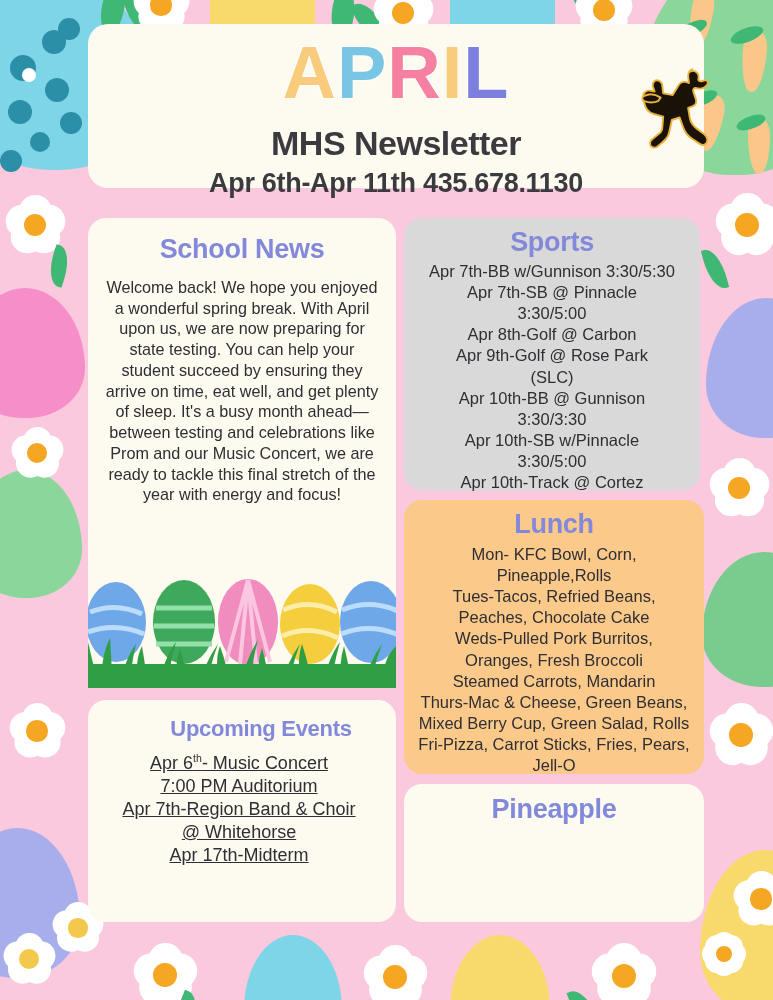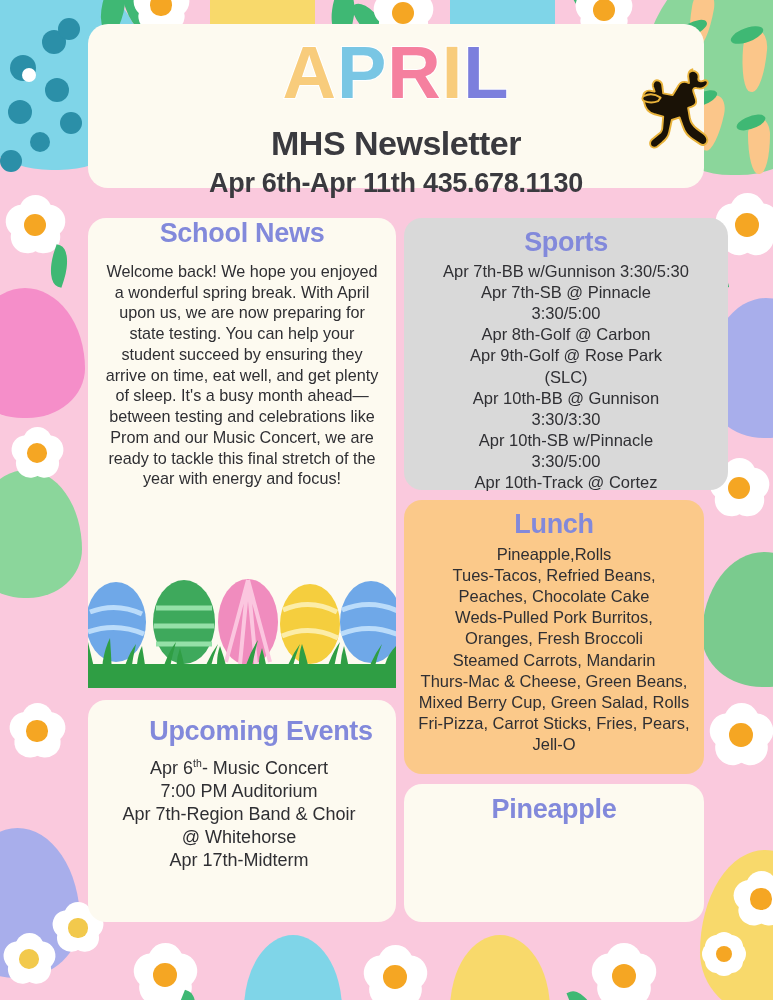--- a/index.html
+++ b/index.html
@@ -51,39 +51,39 @@
       text-align:center; font-size:34px; font-weight:bold; color:#3A3A3F;
       letter-spacing:-0.5px; }
   #header-dates { position:absolute; left:0; right:0; top:144px;
       text-align:center; font-size:27px; font-weight:bold; color:#3A3A3F;
       letter-spacing:-0.3px; }
   #horse-logo { position:absolute; left:552px; top:42px; width:86px; height:96px; }
 
   
   #school-news-card { left:88px; top:218px; width:308px; height:470px;
      border-radius:18px 18px 0 0; overflow:hidden; }
-  #school-news-card .sec-title { font-size:27px; margin-top:0; }
+  #school-news-card .sec-title { font-size:27px; margin-top:16px; }
   #school-news-body { font-size:16.2px; padding:12px 17px 0 17px; }
   #eggs-art { position:absolute; left:0; bottom:0; width:308px; height:128px; }
   .scallop-bottom { position:absolute; left:88px; top:688px; width:308px; height:12px; }
 
   
-  #sports-card { left:404px; top:218px; width:324px; height:272px; }
+  #sports-card { left:404px; top:218px; width:296px; height:272px; }
   #sports-card .sec-title { font-size:27px; margin-top:9px; }
   #sports-list { font-size:16.5px; padding:3px 8px 0 8px; }
 
   
   #lunch-card { left:404px; top:500px; width:300px; height:274px; }
   #lunch-card .sec-title { font-size:27px; margin-top:9px; }
   #lunch-list { font-size:16.5px; padding:4px 10px 0 10px; }
 
   
   #events-card { left:88px; top:700px; width:308px; height:222px; }
-  #events-card .sec-title { font-size:27px; margin-top:16px;margin-left:38px; }
-  #events-list { font-size:18px; padding:10px 10px 0 4px; }
+  #events-card .sec-title { font-size:22px; margin-top:16px;margin-left:38px; }
+  #events-list { font-size:18px; padding:10px 10px 0 4px;text-decoration:underline; }
   #events-list sup { font-size:10.5px; vertical-align:super; }
 
   
   #attendance-card { left:404px; top:784px; width:300px; height:138px; }
   #attendance-card .sec-title { font-size:27px; margin-top:10px; }
   #attendance-grid { display:grid; grid-template-columns:1fr 1fr;
       row-gap:4px; padding:12px 24px 0 30px; font-size:15.5px;
       color:#2F2F33; }
   .att-cell { text-align:left; }
 </style>
@@ -344,20 +344,21 @@
       <div>3:30/3:30</div>
       <div>Apr 10th-SB w/Pinnacle</div>
       <div>3:30/5:00</div>
       <div>Apr 10th-Track @ Cortez</div>
     </div>
 </div>
 
 <div id="lunch-card" class="card peach">
   <div class="sec-title">Lunch</div>
   <div id="lunch-list" class="body-txt">
+      <div>Mon- KFC Bowl, Corn,</div>
       <div>Pineapple,Rolls</div>
       <div>Tues-Tacos, Refried Beans,</div>
       <div>Peaches, Chocolate Cake</div>
       <div>Weds-Pulled Pork Burritos,</div>
       <div>Oranges, Fresh Broccoli</div>
       <div>Steamed Carrots, Mandarin</div>
       <div>Thurs-Mac &amp; Cheese, Green Beans,</div>
       <div>Mixed Berry Cup, Green Salad, Rolls</div>
       <div>Fri-Pizza, Carrot Sticks, Fries, Pears,</div>
       <div>Jell-O</div>

